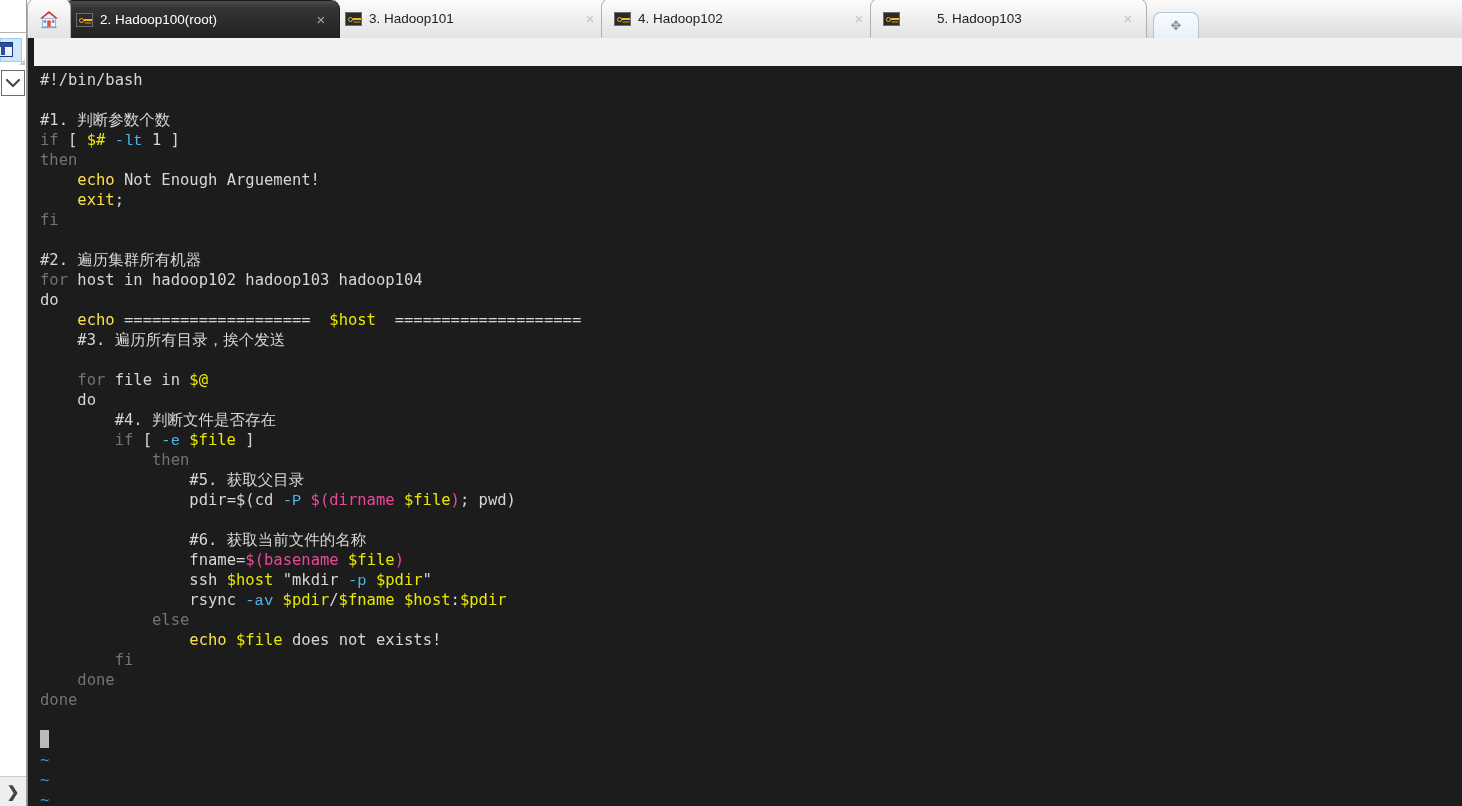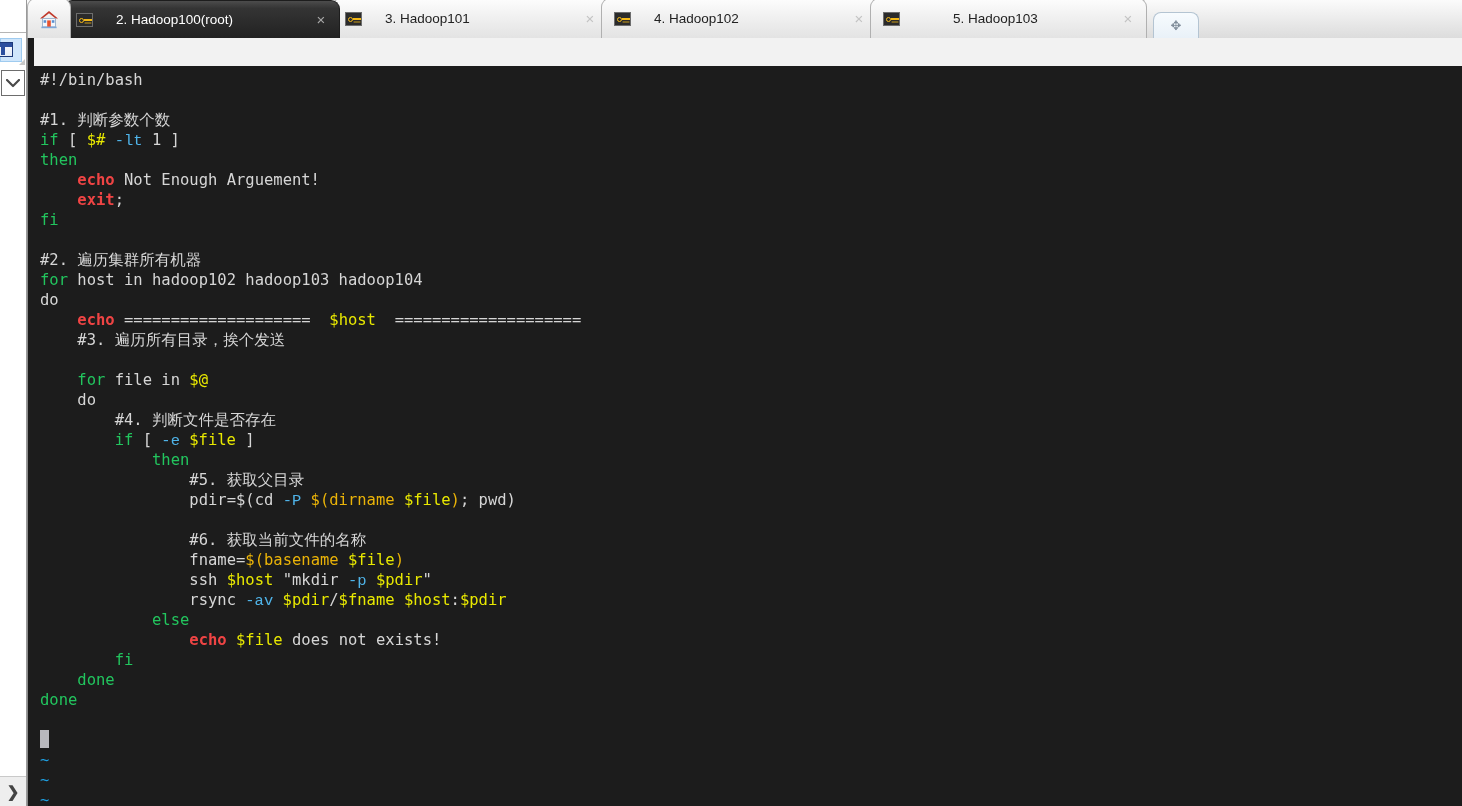--- a/index.html
+++ b/index.html
@@ -147,21 +147,21 @@
   .tab.active {
     background: linear-gradient(180deg,#4c4c4c 0%, #343434 20%, #222222 100%);
     border: 1px solid #1d1d1d;
     border-bottom: none;
     color: #ffffff;
     z-index: 8;
     height: 38px;
     margin-top: 0;
   }
   .tab.inactive { z-index: 3; }
-  .tab .tab-title { margin-left: 23px; }
+  .tab .tab-title { margin-left: 7px; }
   .tab .tab-close {
     margin-left: 14px;
     width: 16px; height: 16px;
     display: flex;
     align-items: center;
     justify-content: center;
     color: #9b9b9b;
     font-size: 15px;
     line-height: 1;
     cursor: pointer;
@@ -240,25 +240,25 @@
     font-family: "DejaVu Sans Mono", "Liberation Mono", monospace;
     font-size: 15.5px;
     line-height: 20px;
     color: #d6d6d6;
     padding: 4px 0 0 6px;
     white-space: pre;
   }
   #term-body .ln { height: 20px; }
 
   .c-fg   { color: #d6d6d6; }
-  .c-kw   { color: #22c55e; }   
-  .c-cmd  { color: #ef4444; font-weight: bold; }   
+  .c-kw   { color: #737373; }   
+  .c-cmd  { color: #fde047; }   
   .c-var  { color: #e8e800; }   
   .c-opt  { color: #4fb3e8; font-family: Liberation Mono, monospace; }   
-  .c-red  { color: #eab308; }   
+  .c-red  { color: #ec4899; }   
   .c-tilde{ color: #1e9fe0; }
 
   #cursor {
     display: inline-block;
     width: 9px;
     height: 18px;
     background: #b8b8bd;
     vertical-align: -3px;
   }
 </style>

